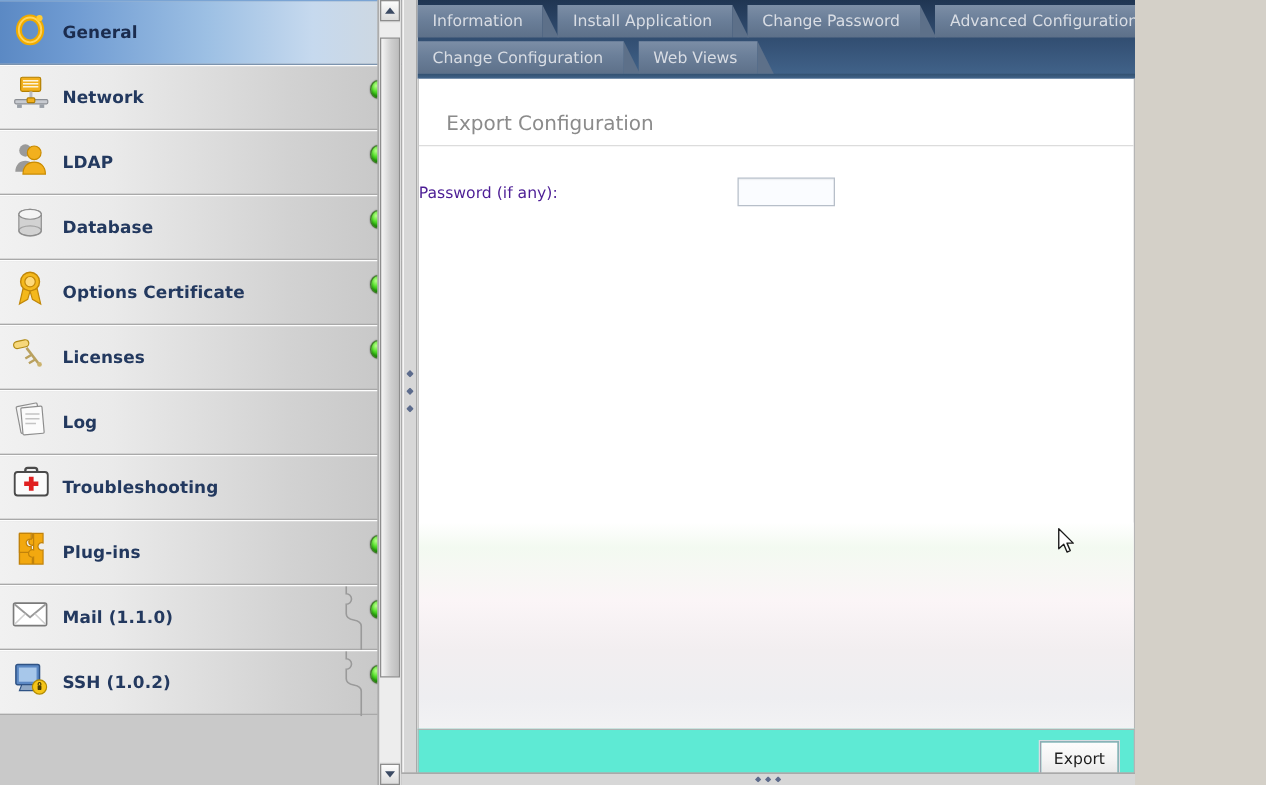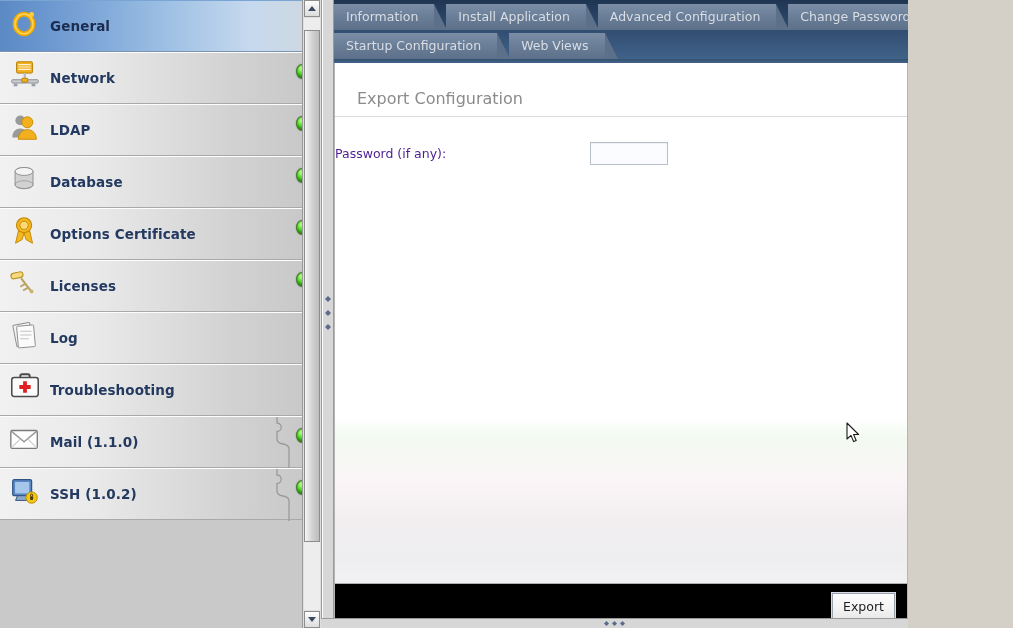--- a/index.html
+++ b/index.html
@@ -160,21 +160,21 @@
     background:#fafcff;
     border:1px solid #b7bfc9;
     box-shadow:inset 0 1px 1px rgba(0,0,0,.06);
     box-sizing:border-box;
     font-family:"DejaVu Sans","Liberation Sans",sans-serif;
     font-size:12px;padding:0 3px;
     outline:none;
   }
   #footerbar{
     position:relative;flex:0 0 45px;height:45px;
-    background:#000000;
+    background:#5eead4;
     border-top:1px solid #b0b0b0;
     border-left:1px solid #b5b5b5;border-right:1px solid #b5b5b5;
     display:flex;align-items:center;justify-content:flex-end;
     padding-right:12px;box-sizing:border-box;
   }
   .btn{
     min-width:50px;height:27px;
     background:linear-gradient(to bottom,#fdfdfd,#f4f4f4 55%,#e8e8e8);
     border:1px solid #9aa0ad;
     box-shadow:0 0 0 1px #d9dce2;
@@ -275,20 +275,29 @@
         <div class="side-item">
           <span class="ico"><svg viewBox="0 0 36 36" width="34" height="34">
               <path d="M13 8V6.5a2 2 0 012-2h6a2 2 0 012 2V8" fill="none" stroke="#4a4a4a" stroke-width="2"></path>
               <rect x="4" y="8" width="28" height="20" rx="2.5" fill="#fbfbfb" stroke="#4a4a4a" stroke-width="1.6"></rect>
               <path d="M16 12h4v4h4v4h-4v4h-4v-4h-4v-4h4z" fill="#e02020"></path>
             </svg></span>
           <span class="lbl">Troubleshooting</span>
         </div>
         <div class="side-item">
           <span class="ico"><svg viewBox="0 0 36 36" width="34" height="34">
+              <path d="M8 5h11v4a3 3 0 103 3V5h0 M8 5v26h11v-4a3 3 0 113 3" fill="#f2a80f" stroke="#c1820a" stroke-width="1.2"></path>
+              <path d="M8 5h10v5a3.2 3.2 0 100 6v5H8z" fill="#f2a80f" stroke="#c1820a"></path>
+              <path d="M20 5h8v8a3.2 3.2 0 100 6v12h-8v-6a3.2 3.2 0 110-6z" fill="#f2a80f" stroke="#c1820a"></path>
+            </svg></span>
+          <span class="lbl">Plug-ins</span>
+          <span class="led"></span>
+        </div>
+        <div class="side-item">
+          <span class="ico"><svg viewBox="0 0 36 36" width="34" height="34">
               <rect x="3" y="9" width="28" height="19" rx="1.5" fill="#ffffff" stroke="#7a7a7a" stroke-width="1.4"></rect>
               <path d="M3.8 10 L17 21 L30.2 10" fill="none" stroke="#9a9a9a" stroke-width="1.6"></path>
               <path d="M3.8 27 L13 18 M30.2 27 L21 18" fill="none" stroke="#d0d0d0" stroke-width="1.2"></path>
             </svg></span>
           <span class="lbl">Mail (1.1.0)</span>
           <div class="plug-tab"><svg viewBox="0 0 26 52" width="26" height="52">
               <path d="M2 0 v6 a4.2 4.2 0 010 8.4 V22 q0 4 6 5 t6 5 v20" fill="none" stroke="#9a9a9a" stroke-width="1.3"></path>
             </svg></div>
           <span class="led"></span>
         </div>
@@ -328,26 +337,26 @@
         <i></i>
       </div>
   </div>
 
   <div id="main">
 
     <div id="tabstrip">
       <div class="tabrow r1" id="tabrow1">
           <div class="tab">Information</div>
           <div class="tab">Install Application</div>
+          <div class="tab">Change Password</div>
           <div class="tab">Advanced Configuration</div>
-          <div class="tab">Change Password</div>
           <div class="tab active">Export Configuration</div>
         </div>
       <div class="tabrow r2" id="tabrow2">
-          <div class="tab">Startup Configuration</div>
+          <div class="tab">Change Configuration</div>
           <div class="tab">Web Views</div>
         </div>
       <div id="tabfill"></div>
     </div>
 
     <div id="content">
       <div class="pane-title">Export Configuration</div>
 
       <div class="formrow">
         <div class="formlabel">Password (if any):</div>

